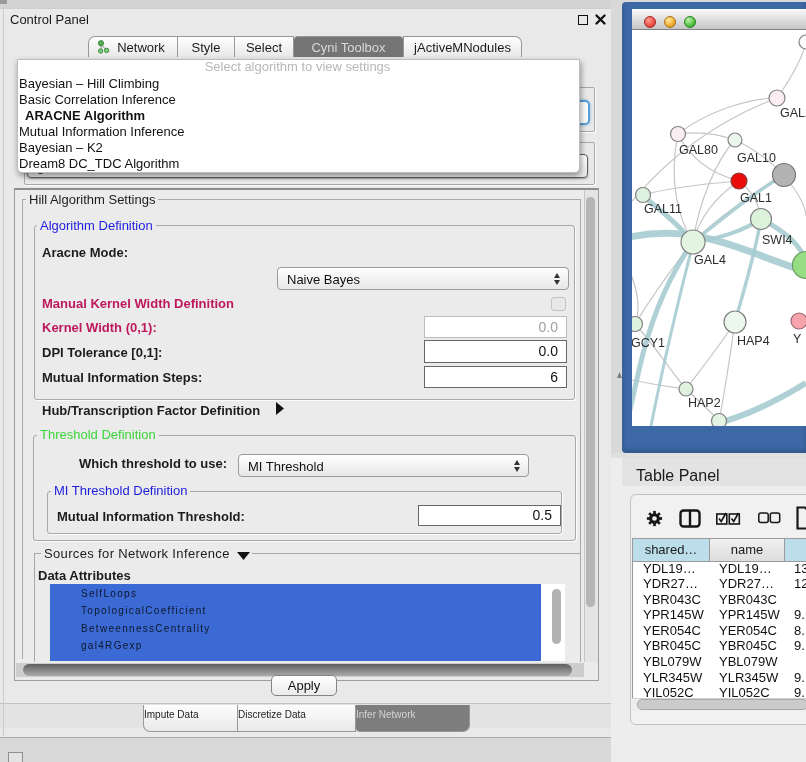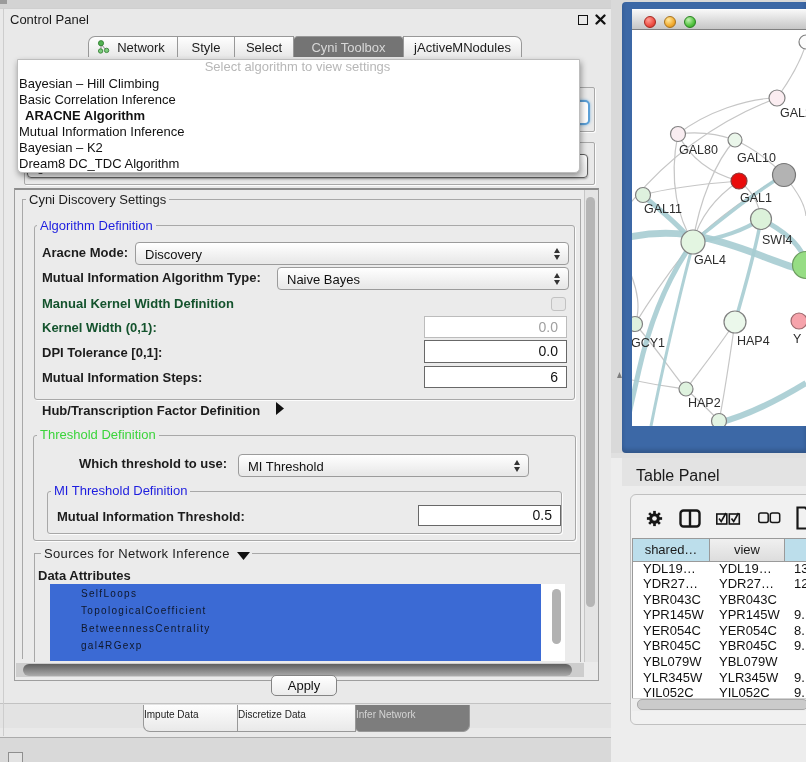--- a/index.html
+++ b/index.html
@@ -1,21 +1,21 @@
 <!DOCTYPE html>
 <html><head>
 <meta charset="utf-8">
 <style>
 html,body{margin:0;padding:0;}
 body{width:806px;height:762px;overflow:hidden;background:#d9d9d9;
   font-family:"Liberation Sans",sans-serif;}
 #wrap{position:relative;width:806px;height:762px;overflow:hidden;}
 .a{position:absolute;}
 .lbl{position:absolute;font-size:13px;font-weight:bold;color:#1c1c1c;white-space:nowrap;}
-.dis{color:#14532d;}
+.dis{color:#be185d;}
 .grp{position:absolute;border:1px solid #a8a8a8;border-radius:3px;box-shadow:1px 1px 0 rgba(255,255,255,0.85);}
 .gt{position:absolute;font-size:13px;background:#ebebeb;padding:0 3px;white-space:nowrap;line-height:14px;}
 .combo{position:absolute;background:linear-gradient(#ffffff,#e9e9e9 90%);border:1px solid #9b9b9b;
   border-radius:4px;font-size:13px;color:#111;}
 .combo .t{position:absolute;left:9px;top:50%;transform:translateY(-50%);white-space:nowrap;}
 .spin{position:absolute;right:7px;top:50%;width:7px;height:14px;transform:translateY(-50%);}
 .spin:before{content:"";position:absolute;left:0;top:1px;border-left:3.5px solid transparent;
   border-right:3.5px solid transparent;border-bottom:5px solid #333;}
 .spin:after{content:"";position:absolute;left:0;bottom:1px;border-left:3.5px solid transparent;
   border-right:3.5px solid transparent;border-top:5px solid #333;}
@@ -88,31 +88,26 @@
 
 <div class="a" style="left:584px;top:190px;width:13px;height:472px;background:#e4e4e4;border-left:1px solid #c6c6c6;"></div>
 <div class="a" style="left:586px;top:197px;width:9px;height:410px;background:#b5b5b5;border-radius:5px;"></div>
 
 <div class="a" style="left:16px;top:663px;width:568px;height:14px;background:#cdcdcd;"></div>
 <div class="a" style="left:23px;top:664px;width:549px;height:12px;border-radius:6px;
  background:linear-gradient(#5f5f5f,#ababab);"></div>
 
 <div class="a" style="left:22px;top:199px;width:559px;height:460px;border:1px solid #a8a8a8;
  border-bottom:none;box-sizing:border-box;"></div>
-<div class="gt" style="left:26px;top:193px;color:#1c1c1c;">Cyni Discovery Settings</div>
+<div class="gt" style="left:26px;top:193px;color:#1c1c1c;">Hill Algorithm Settings</div>
 
 <div class="grp" style="left:34px;top:225px;width:539px;height:173px;"></div>
 <div class="gt" style="left:37px;top:218.5px;color:#1d1ddf;">Algorithm Definition</div>
 
 <div class="lbl" style="left:42px;top:245px;">Aracne Mode:</div>
-<div class="combo" style="left:135px;top:242px;width:432px;height:21px;">
- <span class="t">Discovery</span>
-      <span class="spin"></span>
-    </div>
-<div class="lbl" style="left:42px;top:270px;">Mutual Information Algorithm Type:</div>
 <div class="combo" style="left:277px;top:267px;width:290px;height:21px;">
  <span class="t">Naive Bayes</span>
       <span class="spin"></span>
     </div>
 <div class="lbl dis" style="left:42px;top:296px;">Manual Kernel Width Definition</div>
 <div class="a" style="left:551px;top:297px;width:13px;height:12px;background:#e7e7e7;
  border:1px solid #c2c2c2;border-radius:3px;"></div>
 <div class="lbl dis" style="left:42px;top:320px;">Kernel Width (0,1):</div>
 <div class="fld off" style="left:424px;top:316px;width:133px;height:20px;">0.0</div>
 <div class="lbl" style="left:42px;top:345px;">DPI Tolerance [0,1]:</div>
@@ -272,21 +267,21 @@
  <path d="M1.5 1.5 H9 L13.5 6 V22.5 H1.5 Z" fill="none" stroke="#161616" stroke-width="2.2"></path>
 </svg>
 
 <div class="a" style="left:632px;top:538px;width:174px;height:163px;background:#fff;
  border-top:1px solid #9a9a9a;border-left:1px solid #9a9a9a;box-sizing:border-box;"></div>
 <div class="a" style="left:633px;top:539px;width:77px;height:23px;background:#bcdeeb;
  border-right:1px solid #9a9a9a;border-bottom:1px solid #9a9a9a;box-sizing:border-box;
  font-size:13px;color:#1a1a1a;text-align:center;line-height:22px;">shared…</div>
 <div class="a" style="left:710px;top:539px;width:75px;height:23px;background:linear-gradient(#f0f0f0,#dddddd);
  border-right:1px solid #9a9a9a;border-bottom:1px solid #9a9a9a;box-sizing:border-box;
- font-size:13px;color:#1a1a1a;text-align:center;line-height:22px;">view</div>
+ font-size:13px;color:#1a1a1a;text-align:center;line-height:22px;">name</div>
 <div class="a" style="left:785px;top:539px;width:21px;height:23px;background:#bcdeeb;
  border-bottom:1px solid #9a9a9a;box-sizing:border-box;"></div>
 <div class="a" style="left:643px;top:560.5px;font-size:13px;color:#111;line-height:15.6px;white-space:nowrap;">
  YDL19…<br>YDR27…<br>YBR043C<br>YPR145W<br>YER054C<br>YBR045C<br>YBL079W<br>YLR345W<br>YIL052C</div>
 <div class="a" style="left:719px;top:560.5px;font-size:13px;color:#111;line-height:15.6px;white-space:nowrap;">
  YDL19…<br>YDR27…<br>YBR043C<br>YPR145W<br>YER054C<br>YBR045C<br>YBL079W<br>YLR345W<br>YIL052C</div>
 <div class="a" style="left:794px;top:560.5px;font-size:13px;color:#111;line-height:15.6px;white-space:nowrap;">
  13<br>12<br>&nbsp;<br>9.<br>8.<br>9.<br>&nbsp;<br>9.<br>9.</div>
 
 <div class="a" style="left:632px;top:698px;width:174px;height:12px;background:#ededed;border-top:1px solid #d2d2d2;"></div>

